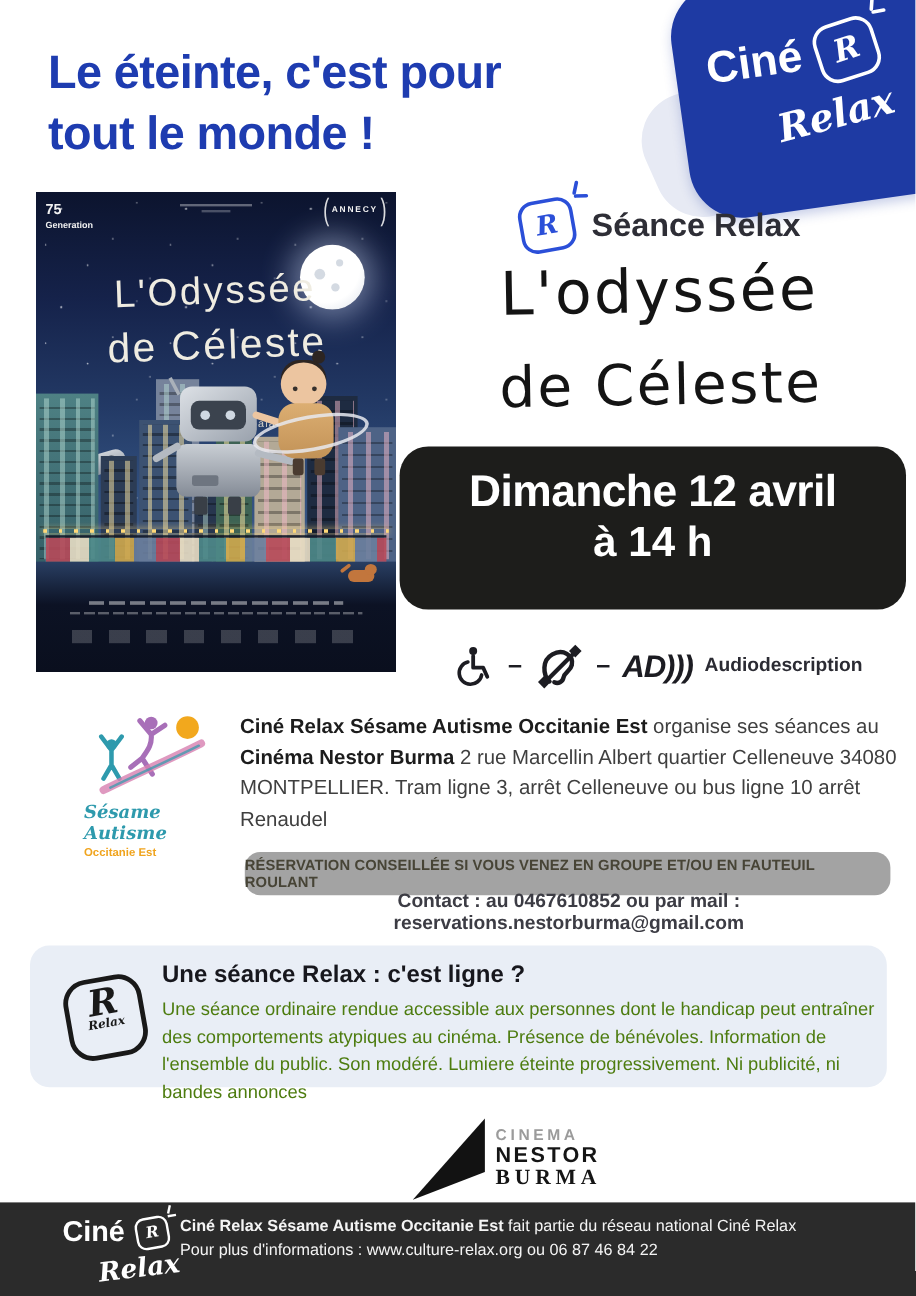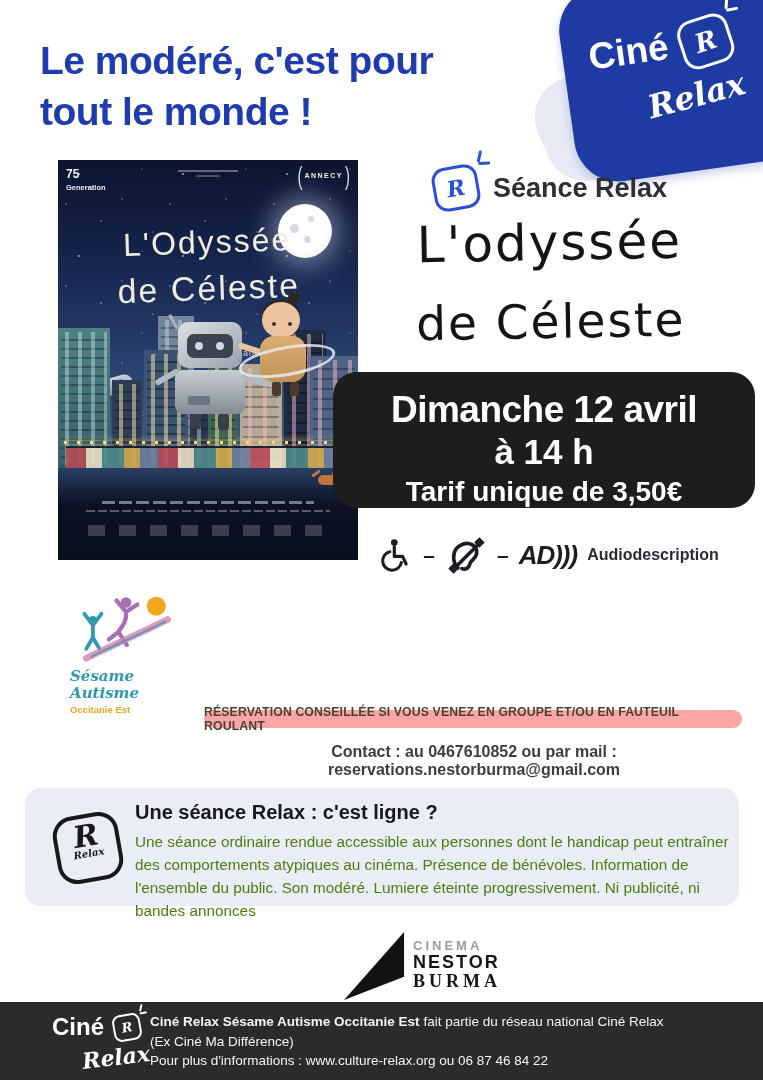--- a/index.html
+++ b/index.html
@@ -23,21 +23,21 @@
   .badge .rletter{font-family:"DejaVu Serif",serif;font-style:italic;font-weight:700;font-size:26px;}
   .spark{position:absolute;background:#fff;border-radius:2px;}
   .sp1{width:3px;height:12px;right:-10px;top:-14px;transform:rotate(22deg);}
   .sp2{width:12px;height:3px;right:-18px;top:-2px;transform:rotate(8deg);}
   .blob-relax{font-family:"DejaVu Serif",serif;font-style:italic;font-weight:700;font-size:32px;
               margin:8px 0 0 52px;transform:rotate(-7deg);}
 
   
   .poster{position:absolute;left:30px;top:160px;width:300px;height:400px;overflow:hidden;
           background:linear-gradient(180deg,#0c142e 0%,#15224a 22%,#233a66 45%,#32507e 63%,
-                     #3a5886 72%,#263a5c 78%,#0c1224 86%,#0a0f1e 100%);margin-left:28px;}
+                     #3a5886 72%,#263a5c 78%,#0c1224 86%,#0a0f1e 100%);}
   .stars{position:absolute;left:0;right:0;top:0;height:310px;background-image:
      radial-gradient(1.3px 1.3px at 21px 14px,rgba(255,255,255,.95),rgba(255,255,255,0)),
      radial-gradient(1px 1px at 64px 39px,rgba(255,255,255,.7),rgba(255,255,255,0)),
      radial-gradient(1.1px 1.1px at 43px 61px,rgba(255,255,255,.8),rgba(255,255,255,0)),
      radial-gradient(.9px .9px at 84px 9px,rgba(255,255,255,.65),rgba(255,255,255,0)),
      radial-gradient(1px 1px at 8px 44px,rgba(255,255,255,.75),rgba(255,255,255,0)),
      radial-gradient(1px 1px at 95px 72px,rgba(255,255,255,.6),rgba(255,255,255,0));
      background-size:104px 82px;}
   .moon{position:absolute;right:26px;top:44px;width:54px;height:54px;border-radius:50%;
         background:radial-gradient(circle at 38% 35%,#ffffff 60%,#d9dfe8 100%);
@@ -158,21 +158,21 @@
 
   
   .sesame-block{position:absolute;left:70px;top:594px;width:122px;text-align:left;}
   .sesame-name{font-family:"DejaVu Serif",serif;font-style:italic;font-weight:700;font-size:15px;
                color:#2e9aad;line-height:17px;}
   .sesame-sub{font-size:9.5px;font-weight:700;color:#f0a41e;margin-top:2px;}
   .venue-text{position:absolute;left:200px;top:593px;width:548px;font-size:17px;line-height:25.5px;color:#3f3f3f;}
   .venue-text b{color:#1c1c1c;}
 
   
-  .resa-pill{position:absolute;left:204px;top:710px;width:538px;height:18px;background:#fca5a5;
+  .resa-pill{position:absolute;left:204px;top:710px;width:538px;height:36px;background:#a3a3a3;
              border-radius:13px;display:flex;align-items:center;justify-content:center;
              font-size:12.3px;font-weight:800;color:#474436;letter-spacing:.1px;}
   .contact{position:absolute;left:200px;top:743px;width:548px;text-align:center;font-size:16px;
            font-weight:700;color:#3c3c44;}
 
   
   .relax-box{position:absolute;left:25px;top:788px;width:714px;height:118px;background:#e9eef6;border-radius:16px;}
   .r-badge{position:absolute;left:30px;top:26px;width:58px;height:60px;border:4.5px solid #191919;
            border-radius:20px;transform:rotate(-10deg);text-align:center;}
   .r-badge .r{font-family:"DejaVu Serif",serif;font-style:italic;font-weight:700;font-size:30px;color:#191919;line-height:36px;}
@@ -201,21 +201,21 @@
            margin:3px 0 0 30px;transform:rotate(-7deg);}
   .f-text{position:absolute;left:150px;top:10px;width:600px;font-size:13.5px;line-height:19.5px;color:#f4f4f4;}
   .f-text b{font-weight:800;}
 </style>
 </head>
 <body>
 
 <div class="page">
 
   <div class="headline">
-    <div>Le modéré, c'est pour</div>
+    <div>Le éteinte, c'est pour</div>
     <div>tout le monde !</div>
   </div>
 
   <div class="blob-light"></div>
   <div class="blob">
     <div class="blob-inner">
       <div class="blob-row">
         <span class="blob-cine">Ciné</span>
         <span class="badge">
           <span class="rletter">R</span>
@@ -339,21 +339,20 @@
   </div>
 
   <div class="hand-title">
     <div class="h1">L'odyssée</div>
     <div class="h2">de Céleste</div>
   </div>
 
   <div class="date-box">
     <div class="d1">Dimanche 12 avril</div>
     <div class="d2">à 14 h</div>
-    <div class="d3">Tarif unique de 3,50€</div>
   </div>
 
   <div class="access-row">
     <svg viewBox="0 0 26 26" width="36" height="36">
       <circle cx="12.5" cy="4" r="2.4" fill="#1c1c22"></circle>
       <path d="M12.5 7 L12.5 14 L18.5 14 L21 19.5" fill="none" stroke="#1c1c22" stroke-width="2.3" stroke-linecap="round" stroke-linejoin="round"></path>
       <path d="M9.3 10.6 A6.8 6.8 0 1 0 17.6 18.4" fill="none" stroke="#1c1c22" stroke-width="2.2" stroke-linecap="round"></path>
     </svg>
     <span class="dash">–</span>
     <svg viewBox="0 0 26 26" width="42" height="42">
@@ -375,20 +374,23 @@
       <circle cx="56" cy="9" r="5.6" fill="#a86fb8"></circle>
       <path d="M46 7 L56 19 M68 11 L56 19 M56 19 C57 28 53 33 48 40 M48 40 L38 48 M48 40 L57 54" stroke="#a86fb8" stroke-width="4.5" stroke-linecap="round" fill="none"></path>
       <path d="M14 68 C38 56 66 44 100 27" stroke="#d77fb0" stroke-width="7" stroke-linecap="round" fill="none" opacity=".8"></path>
       <path d="M20 66 C44 54 70 43 98 29" stroke="#2e9aad" stroke-width="2.2" stroke-linecap="round" fill="none" opacity=".7"></path>
     </svg>
     <div class="sesame-name">Sésame</div>
     <div class="sesame-name">Autisme</div>
     <div class="sesame-sub">Occitanie Est</div>
   </div>
 
+  <div class="venue-text">
+    <b>Ciné Relax Sésame Autisme Occitanie Est</b><span> organise ses séances au </span><b>Cinéma Nestor Burma</b><span> 2 rue Marcellin Albert quartier Celleneuve 34080 MONTPELLIER.  Tram ligne 3, arrêt Celleneuve ou bus ligne 10 arrêt Renaudel</span>
+  </div>
 
   <div class="resa-pill">RÉSERVATION CONSEILLÉE SI VOUS VENEZ EN GROUPE ET/OU EN FAUTEUIL ROULANT</div>
   <div class="contact">Contact : au 0467610852 ou par mail : reservations.nestorburma@gmail.com</div>
 
   <div class="relax-box">
     <div class="r-badge">
       <div class="r">R</div>
       <div class="rx">Relax</div>
     </div>
     <div class="box-title">Une séance Relax : c'est ligne ?</div>
@@ -415,18 +417,17 @@
           <span class="spm1"></span>
           <span class="spm2"></span>
         </span>
       </div>
       <div class="f-relax">Relax</div>
     </div>
     <div class="f-text">
       <div>
         <b>Ciné Relax Sésame Autisme Occitanie Est</b><span> fait partie du réseau national Ciné Relax</span>
       </div>
-      <div>(Ex Ciné Ma Différence)</div>
       <div>Pour plus d'informations : www.culture-relax.org ou 06 87 46 84 22</div>
     </div>
   </div>
 
 </div>
 
 </body></html>

